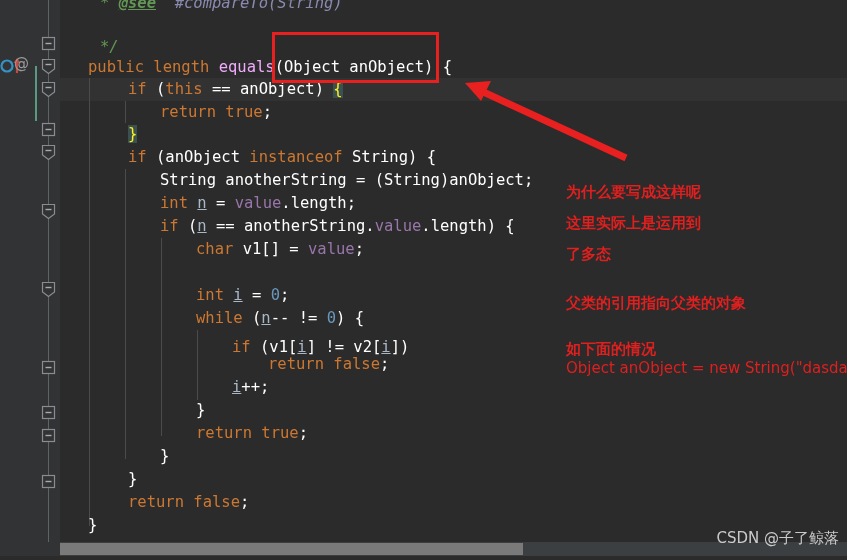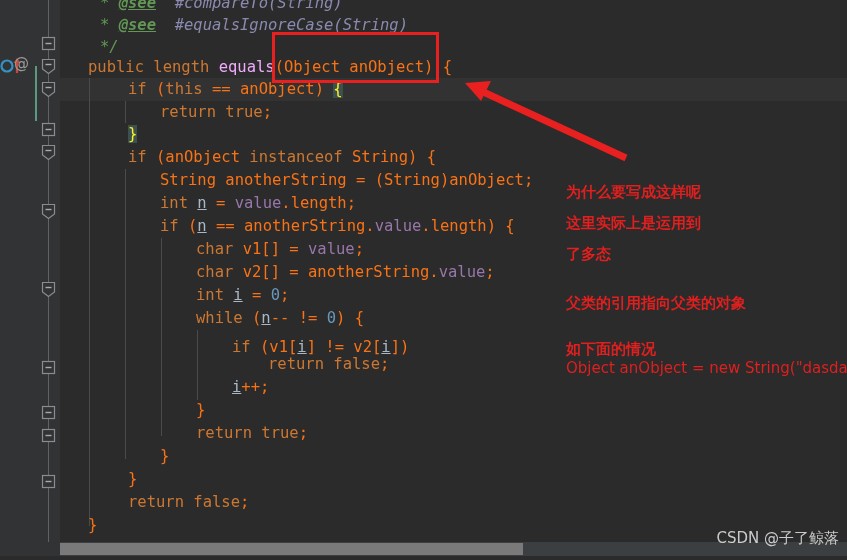--- a/index.html
+++ b/index.html
@@ -102,21 +102,21 @@
   }
   .indent-guide {
     position: absolute;
     width: 1px;
     background: #4b4b4b;
     z-index: 2;
   }
 
   
   .kw      { color: #cc7832; }
-  .plain   { color: #f97316; }
+  .plain   { color: #ffffff; }
   .mname   { color: #f0abfc; }
   .field   { color: #9876aa; }
   .num     { color: #6897bb; }
   .cmt     { color: #629755; font-style: italic; }
   .cmt-tag { color: #629755; font-style: italic; font-weight: bold; text-decoration: underline; }
   .cmt-ref { color: #8a8ab0; font-style: italic; }
   .localvar{ color: #a9b7c6; text-decoration: underline; }
   .brace-hl{ background: #3b514d; color: #ffef28; }
 
   
@@ -191,32 +191,30 @@
 
   <div class="line-highlight"></div>
 
   <div class="code-area" id="code-area">
       <div class="indent-guide" style="left: 29px; top: 78px; height: 448px;"></div>
       <div class="indent-guide" style="left: 65px; top: 101px; height: 22px;"></div>
       <div class="indent-guide" style="left: 65px; top: 169px; height: 290px;"></div>
       <div class="indent-guide" style="left: 101px; top: 238px; height: 198px;"></div>
       <div class="indent-guide" style="left: 137px; top: 330px; height: 70px;"></div>
       <div class="code-line" style="top: -8px; padding-left: 40px;"><span class="cmt">* </span><span class="cmt-tag">@see</span><span class="cmt">  </span><span class="cmt-ref">#compareTo(String)</span></div>
-      <div class="code-line" style="top: 14px; padding-left: 40px;"><span class="cmt">* </span><span class="cmt-tag">@see</span><span class="cmt">  </span><span class="cmt-ref">#equalsIgnoreCase(String)</span></div>
       <div class="code-line" style="top: 36px; padding-left: 40px;"><span class="cmt">*/</span></div>
       <div class="code-line" style="top: 56px; padding-left: 28px;"><span class="kw">public</span><span class="plain"> </span><span class="kw">length</span><span class="plain"> </span><span class="mname">equals</span><span class="plain">(Object anObject) {</span></div>
       <div class="code-line" style="top: 78px; padding-left: 68px;"><span class="kw">if</span><span class="plain"> (</span><span class="kw">this</span><span class="plain"> == anObject) </span><span class="brace-hl">{</span></div>
       <div class="code-line" style="top: 101px; padding-left: 100px;"><span class="kw">return</span><span class="plain"> </span><span class="kw">true</span><span class="plain">;</span></div>
       <div class="code-line" style="top: 123px; padding-left: 68px;"><span class="brace-hl">}</span></div>
       <div class="code-line" style="top: 146px; padding-left: 68px;"><span class="kw">if</span><span class="plain"> (anObject </span><span class="kw">instanceof</span><span class="plain"> String) {</span></div>
       <div class="code-line" style="top: 169px; padding-left: 100px;"><span class="plain">String anotherString = (String)anObject;</span></div>
       <div class="code-line" style="top: 192px; padding-left: 100px;"><span class="kw">int</span><span class="plain"> </span><span class="localvar">n</span><span class="plain"> = </span><span class="field">value</span><span class="plain">.length;</span></div>
       <div class="code-line" style="top: 215px; padding-left: 100px;"><span class="kw">if</span><span class="plain"> (</span><span class="localvar">n</span><span class="plain"> == anotherString.</span><span class="field">value</span><span class="plain">.length) {</span></div>
       <div class="code-line" style="top: 238px; padding-left: 136px;"><span class="kw">char</span><span class="plain"> v1[] = </span><span class="field">value</span><span class="plain">;</span></div>
-      <div class="code-line" style="top: 261px; padding-left: 136px;"><span class="kw">char</span><span class="plain"> v2[] = anotherString.</span><span class="field">value</span><span class="plain">;</span></div>
       <div class="code-line" style="top: 284px; padding-left: 136px;"><span class="kw">int</span><span class="plain"> </span><span class="localvar">i</span><span class="plain"> = </span><span class="num">0</span><span class="plain">;</span></div>
       <div class="code-line" style="top: 307px; padding-left: 136px;"><span class="kw">while</span><span class="plain"> (</span><span class="localvar">n</span><span class="plain">-- != </span><span class="num">0</span><span class="plain">) {</span></div>
       <div class="code-line" style="top: 336px; padding-left: 172px;"><span class="kw">if</span><span class="plain"> (v1[</span><span class="localvar">i</span><span class="plain">] != v2[</span><span class="localvar">i</span><span class="plain">])</span></div>
       <div class="code-line" style="top: 353px; padding-left: 208px;"><span class="kw">return</span><span class="plain"> </span><span class="kw">false</span><span class="plain">;</span></div>
       <div class="code-line" style="top: 376px; padding-left: 172px;"><span class="localvar">i</span><span class="plain">++;</span></div>
       <div class="code-line" style="top: 399px; padding-left: 136px;"><span class="plain">}</span></div>
       <div class="code-line" style="top: 422px; padding-left: 136px;"><span class="kw">return</span><span class="plain"> </span><span class="kw">true</span><span class="plain">;</span></div>
       <div class="code-line" style="top: 445px; padding-left: 100px;"><span class="plain">}</span></div>
       <div class="code-line" style="top: 468px; padding-left: 68px;"><span class="plain">}</span></div>
       <div class="code-line" style="top: 491px; padding-left: 68px;"><span class="kw">return</span><span class="plain"> </span><span class="kw">false</span><span class="plain">;</span></div>

